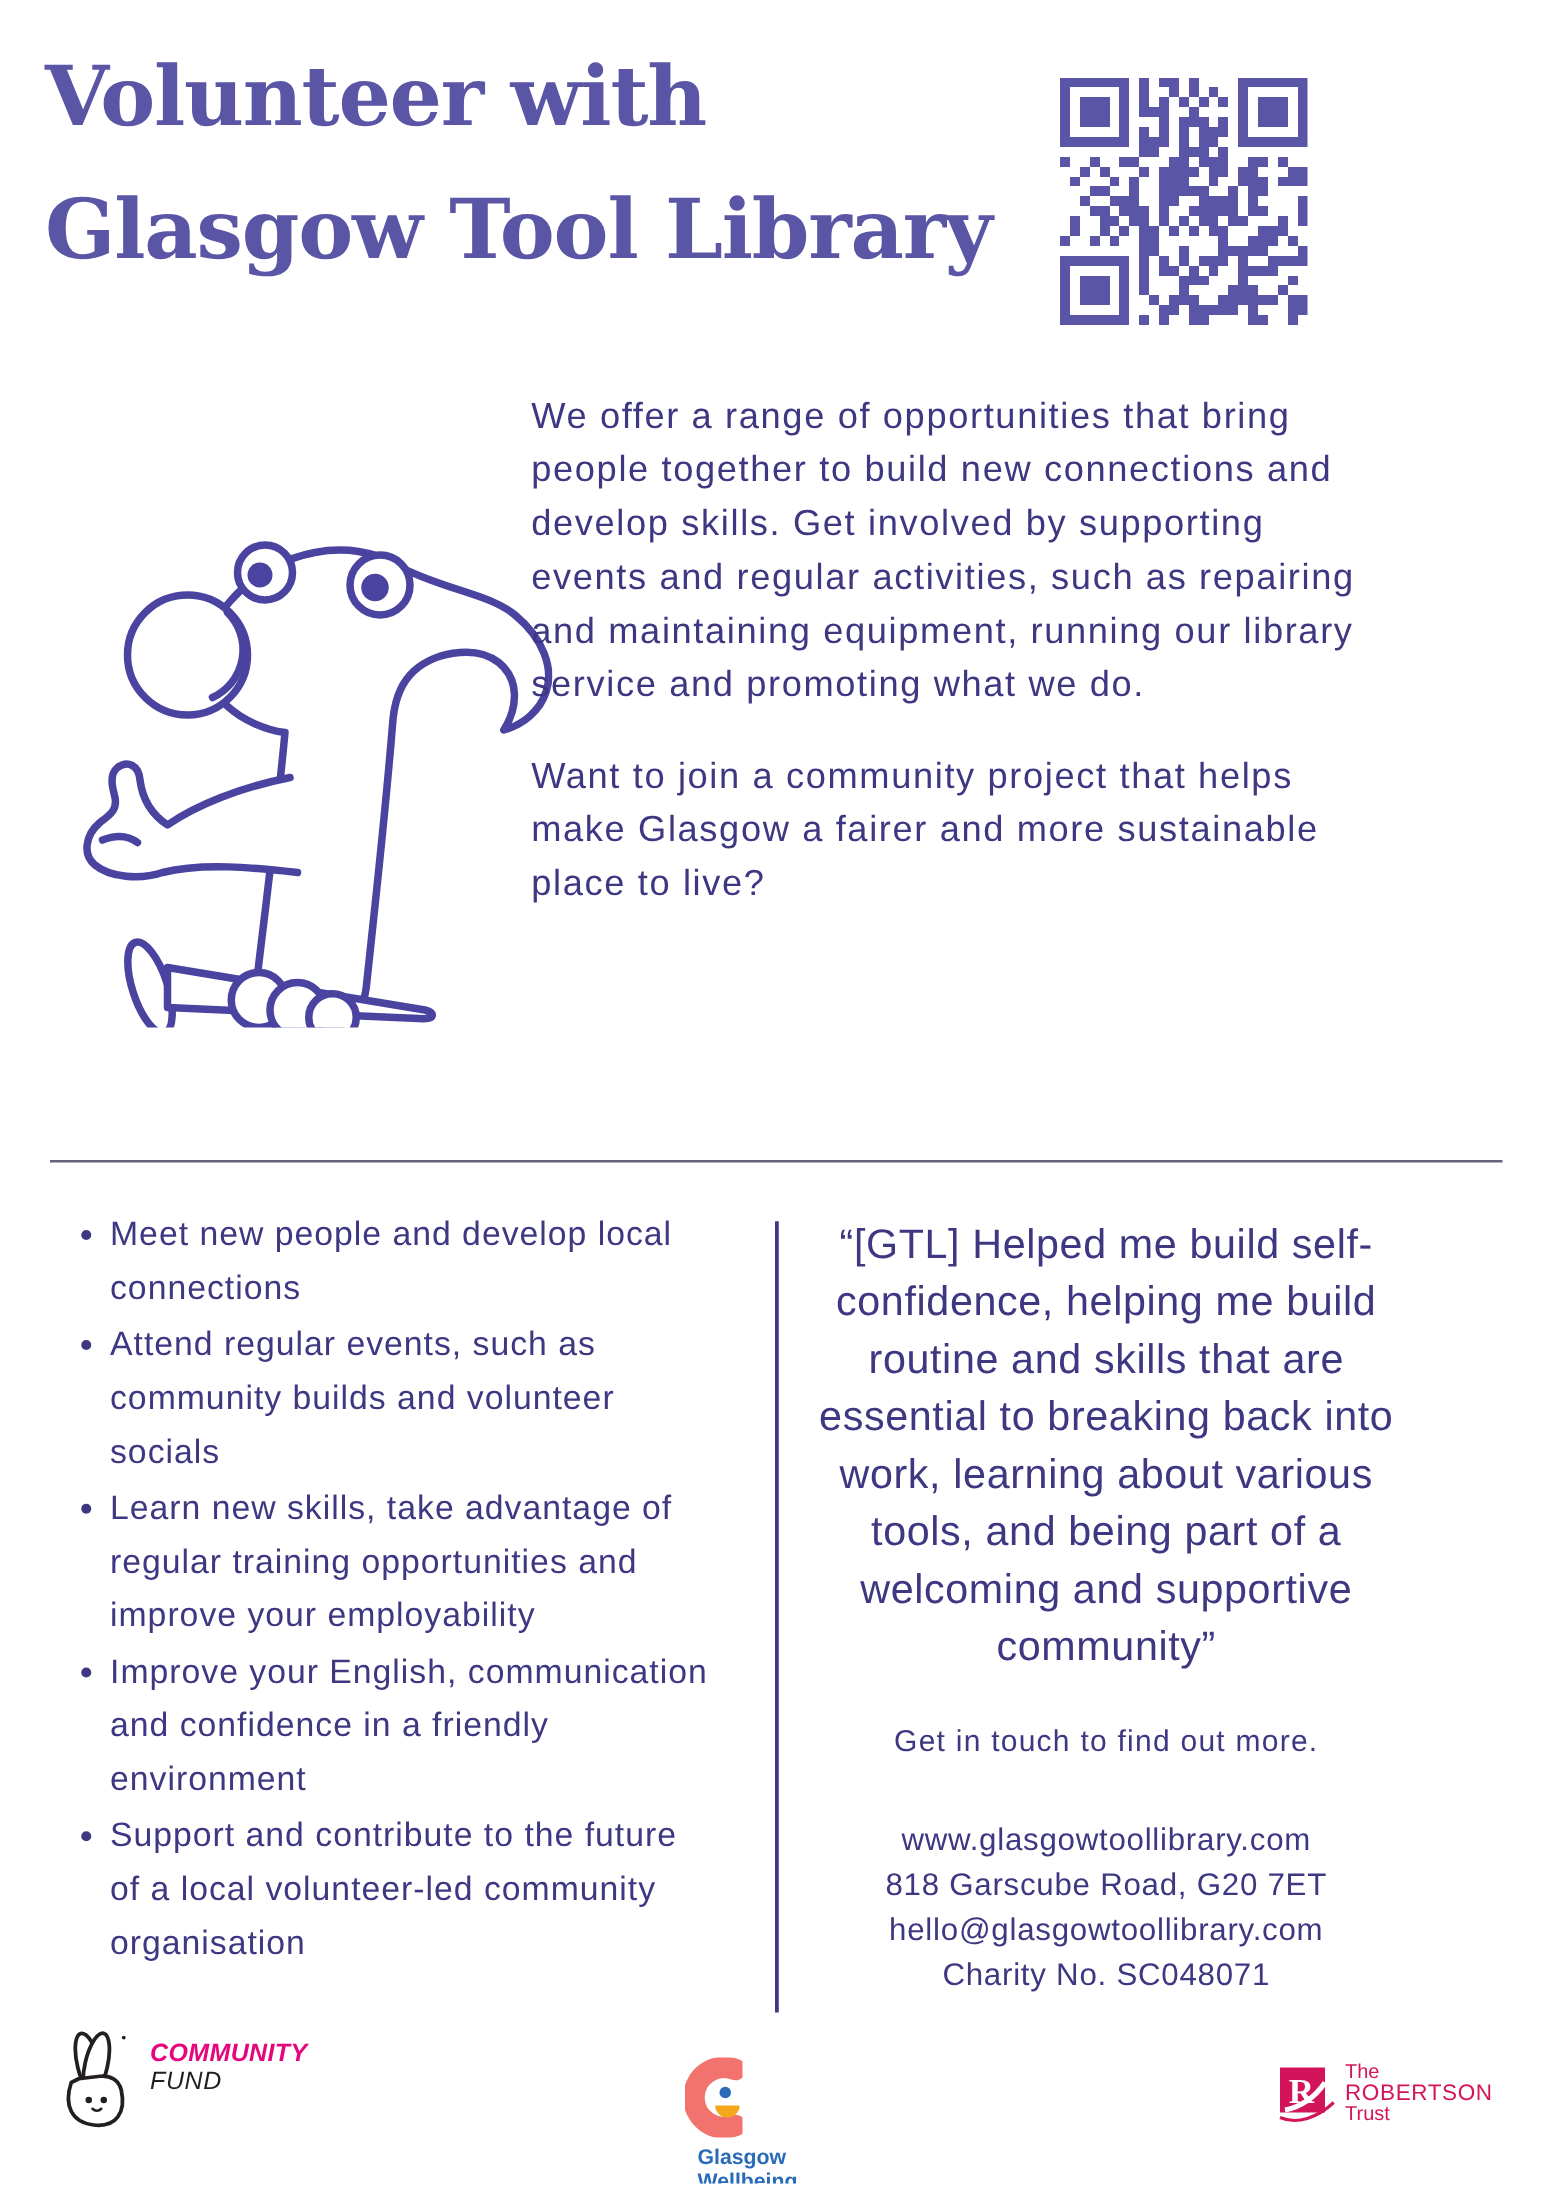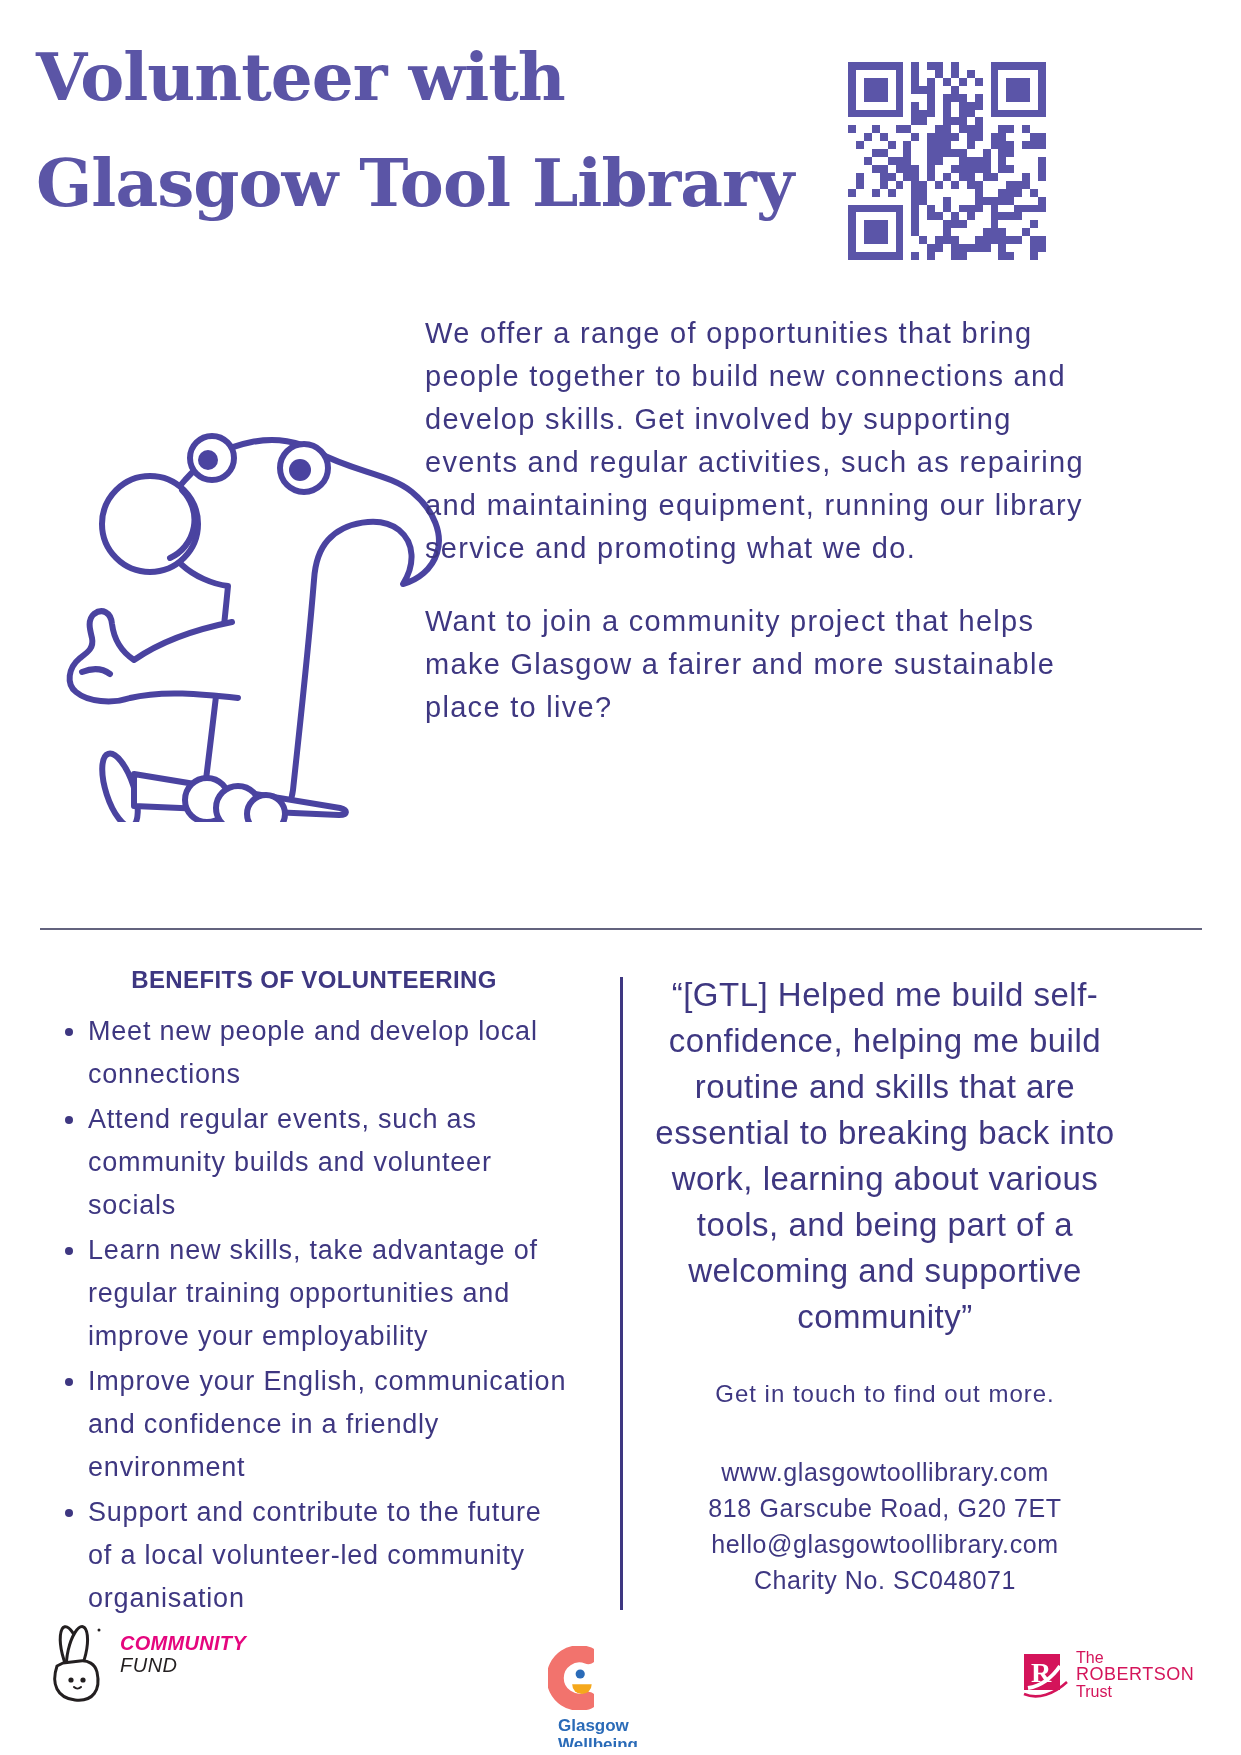--- a/index.html
+++ b/index.html
@@ -322,21 +322,20 @@
 
   <div class="intro">
     <p>We offer a range of opportunities that bring people together to build new connections and develop skills. Get involved by supporting events and regular activities, such as repairing and maintaining equipment, running our library service and promoting what we do.</p>
     <p>Want to join a community project that helps make Glasgow a fairer and more sustainable place to live?</p>
   </div>
 
   <div class="h-divider"></div>
   <div class="v-divider"></div>
 
   <div class="benefits">
-    <h2>BENEFITS OF VOLUNTEERING</h2>
     <ul>
       <li>Meet new people and develop local connections</li>
       <li>Attend regular events, such as community builds and volunteer socials</li>
       <li>Learn new skills, take advantage of regular training opportunities and improve your employability</li>
       <li>Improve your English, communication and confidence in a friendly environment</li>
       <li>Support and contribute to the future of a local volunteer-led community organisation</li>
     </ul>
   </div>
 
   <div class="quote-col">

